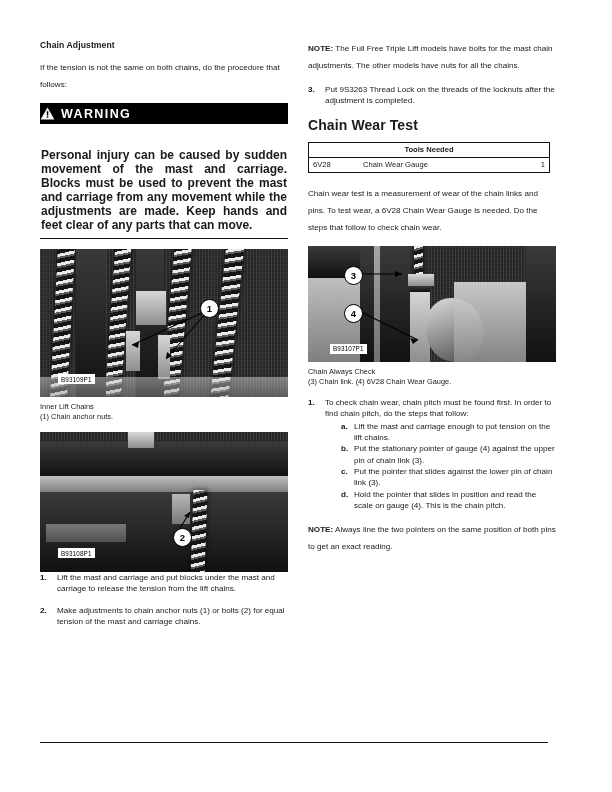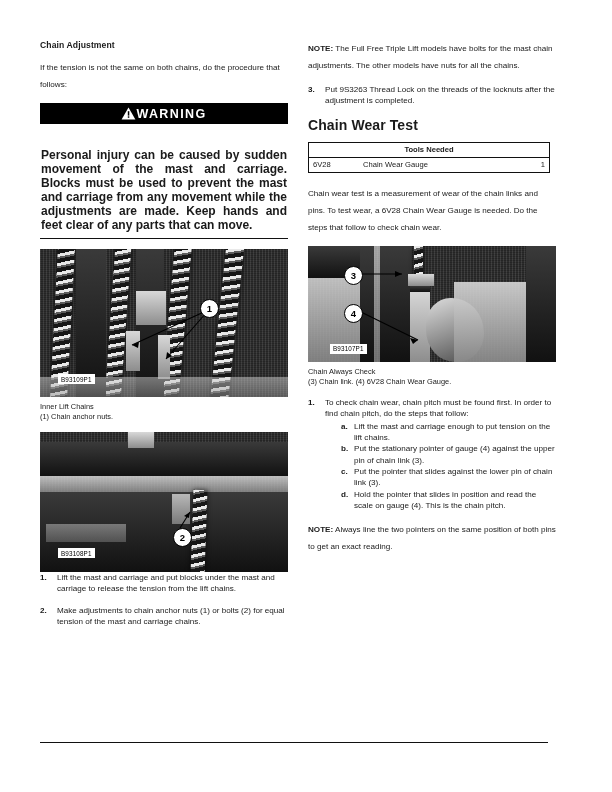--- a/index.html
+++ b/index.html
@@ -48,21 +48,21 @@
   }
   .nb { font-weight: bold; }
 
   
   .warning-box { margin: 6px 0 10px 0; }
   .warning-bar {
     background: #000;
     height: 21px;
     display: flex;
     align-items: center;
-    justify-content: center;
+    gap: 6px;
   }
   .warning-bar .tri { display: block; }
   .warning-bar .wtext {
     color: #fff;
     font-size: 12.5px;
     font-weight: bold;
     letter-spacing: 1.4px;
   }
   .warning-text {
     font-size: 12px;

